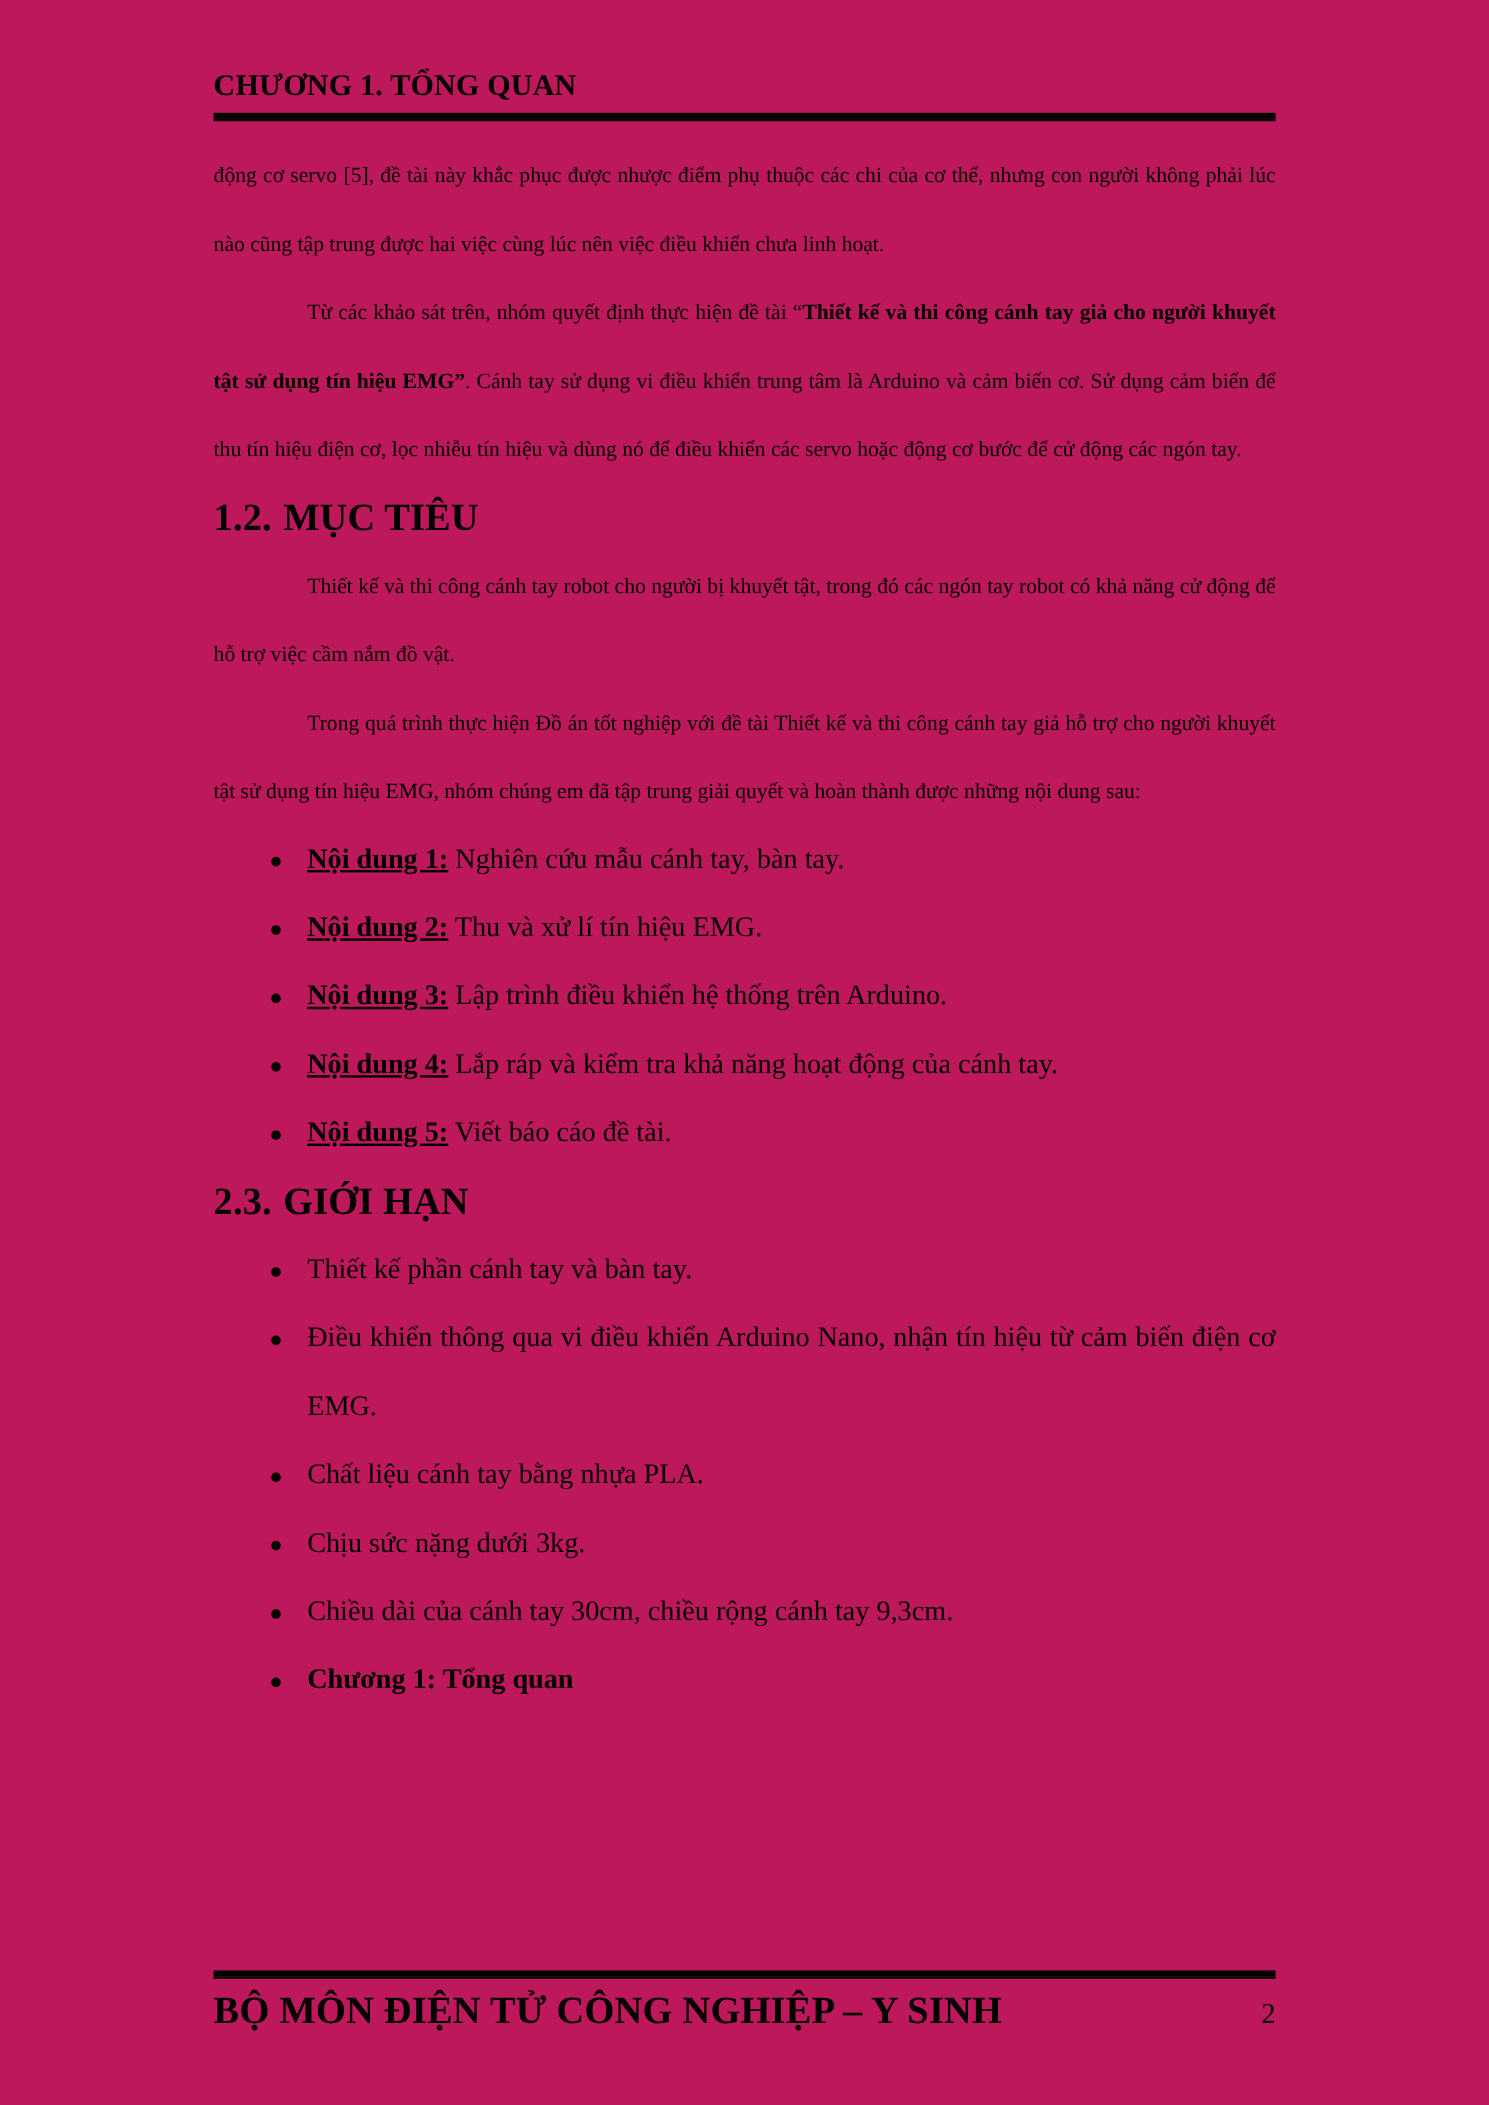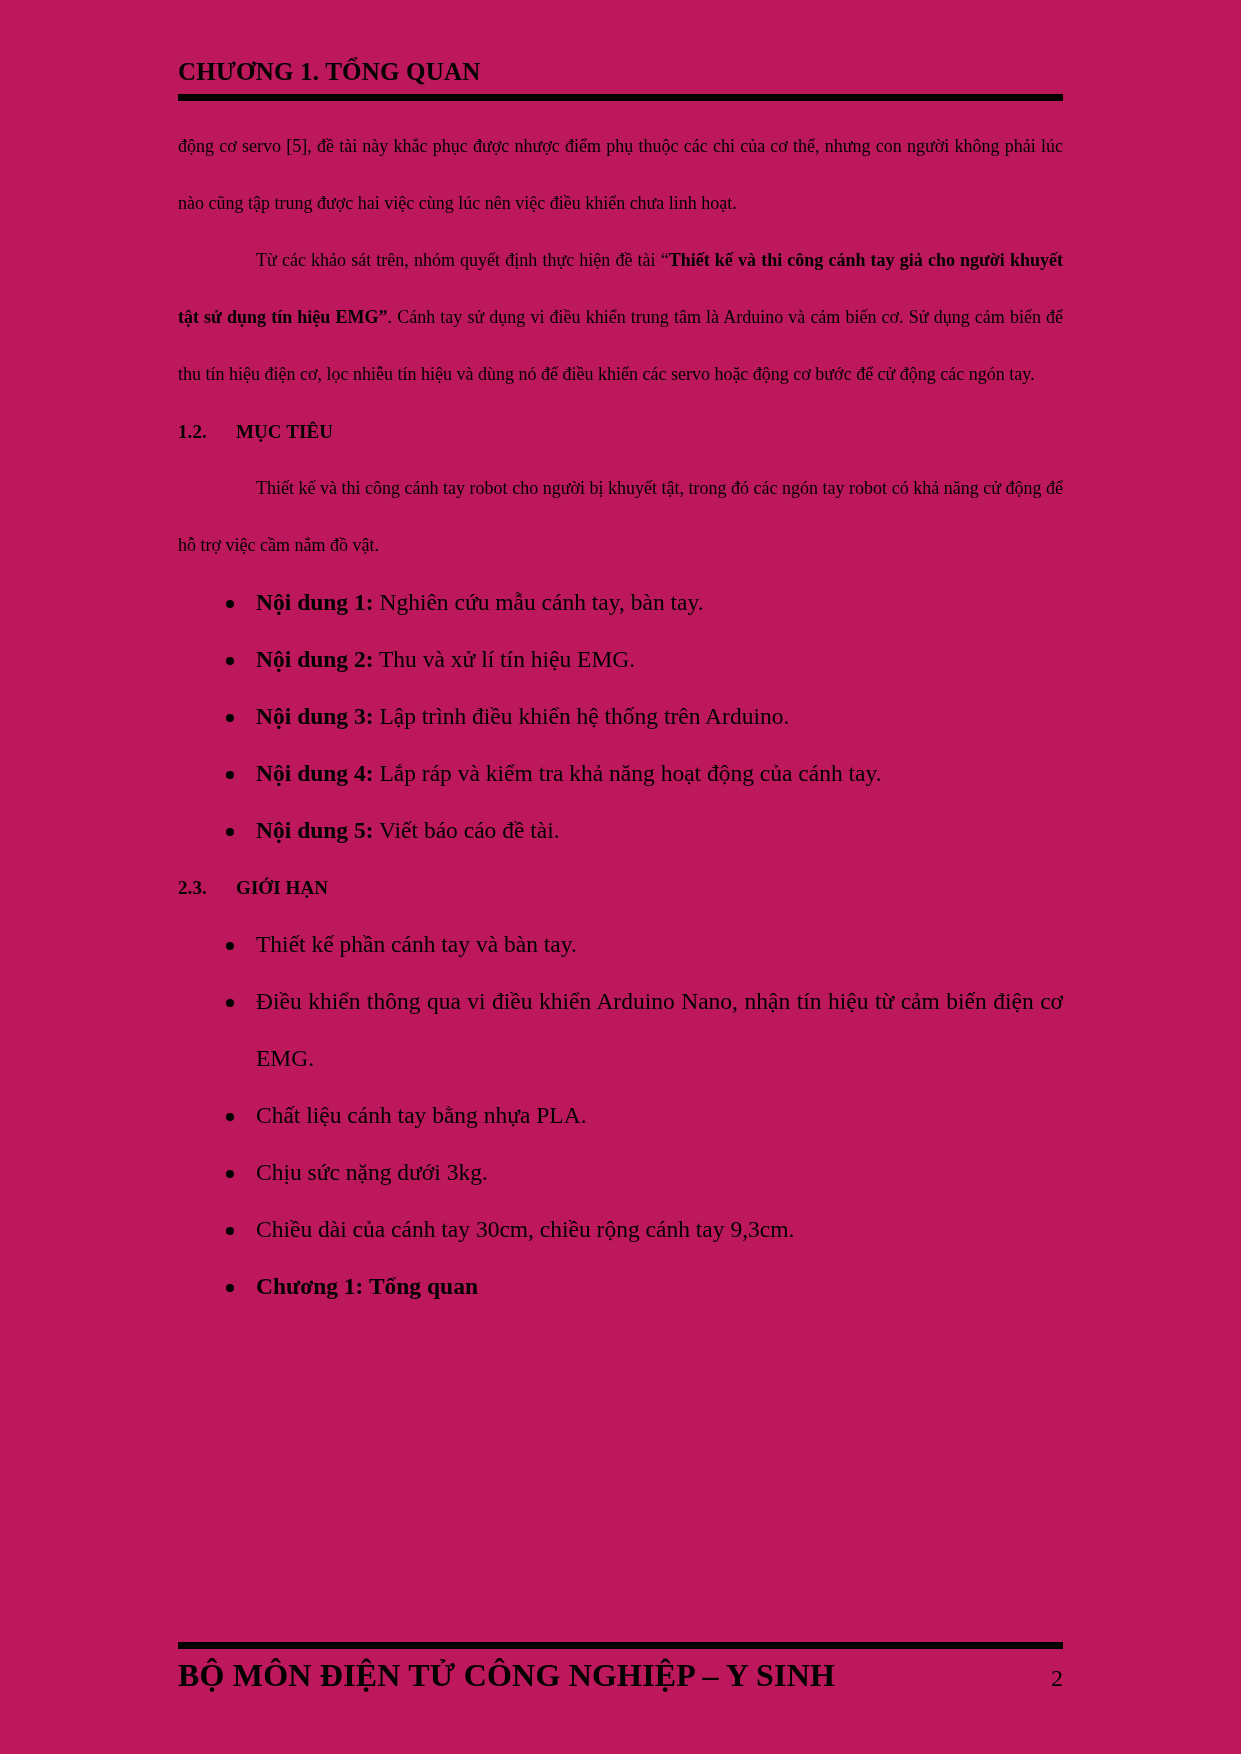--- a/index.html
+++ b/index.html
@@ -58,21 +58,21 @@
     text-justify: inter-word;
     text-indent: 0;
   }
   p.para.indent {
     text-indent: 78px;
   }
   p.para b { font-weight: bold; }
 
   h2.section {
     margin: 0;
-    font-size: 19px;
+    font-size: 32px;
     font-weight: bold;
     line-height: 57px;
     letter-spacing: 0.1px;
     white-space: nowrap;
   }
   h2.section .num {
     display: inline-block;
     min-width: 58px;
   }
 
@@ -95,21 +95,21 @@
   ul.bullets > li::before {
     content: "";
     position: absolute;
     left: 48px;
     top: 26px;
     width: 8px;
     height: 8px;
     background: #000;
     border-radius: 50%;
   }
-  ul.bullets > li b { font-weight: bold; }
+  ul.bullets > li b { font-weight: bold; text-decoration: underline; }
   ul.bullets > li.allbold { font-weight: bold; }
 
   
   .footer-zone {
     position: absolute;
     left: 178px;
     bottom: 60px;
     width: 885px;
   }
   .footer-rule {
@@ -152,20 +152,21 @@
 
     <p class="para indent">
       <span>Từ các khảo sát trên, nhóm quyết định thực hiện đề tài “</span><b>Thiết kế và thi công cánh tay giả cho người khuyết tật sử dụng tín hiệu EMG”</b><span>. Cánh tay sử dụng vi điều khiển trung tâm là Arduino và cảm biến cơ. Sử dụng cảm biến để thu tín hiệu điện cơ, lọc nhiễu tín hiệu và dùng nó để điều khiển các servo hoặc động cơ bước để cử động các ngón tay.</span>
     </p>
 
     <h2 class="section">
       <span class="num">1.2.</span><span>MỤC TIÊU</span>
     </h2>
     <p class="para indent">Thiết kế và thi công cánh tay robot cho người bị khuyết tật, trong đó các ngón tay robot có khả năng cử động để hỗ trợ việc cầm nắm đồ vật.</p>
 
+    <p class="para indent">Trong quá trình thực hiện Đồ án tốt nghiệp với đề tài Thiết kế và thi công cánh tay giả hỗ trợ cho người khuyết tật sử dụng tín hiệu EMG, nhóm chúng em đã tập trung giải quyết và hoàn thành được những nội dung sau:</p>
     <ul class="bullets">
       <li><b>Nội dung 1:</b><span> Nghiên cứu mẫu cánh tay, bàn tay.</span></li>
       <li><b>Nội dung 2:</b><span> Thu và xử lí tín hiệu EMG.</span></li>
       <li><b>Nội dung 3:</b><span> Lập trình điều khiển hệ thống trên Arduino.</span></li>
       <li><b>Nội dung 4:</b><span> Lắp ráp và kiểm tra khả năng hoạt động của cánh tay.</span></li>
       <li><b>Nội dung 5:</b><span> Viết báo cáo đề tài.</span></li>
     </ul>
 
     <h2 class="section">
       <span class="num">2.3.</span><span>GIỚI HẠN</span>

